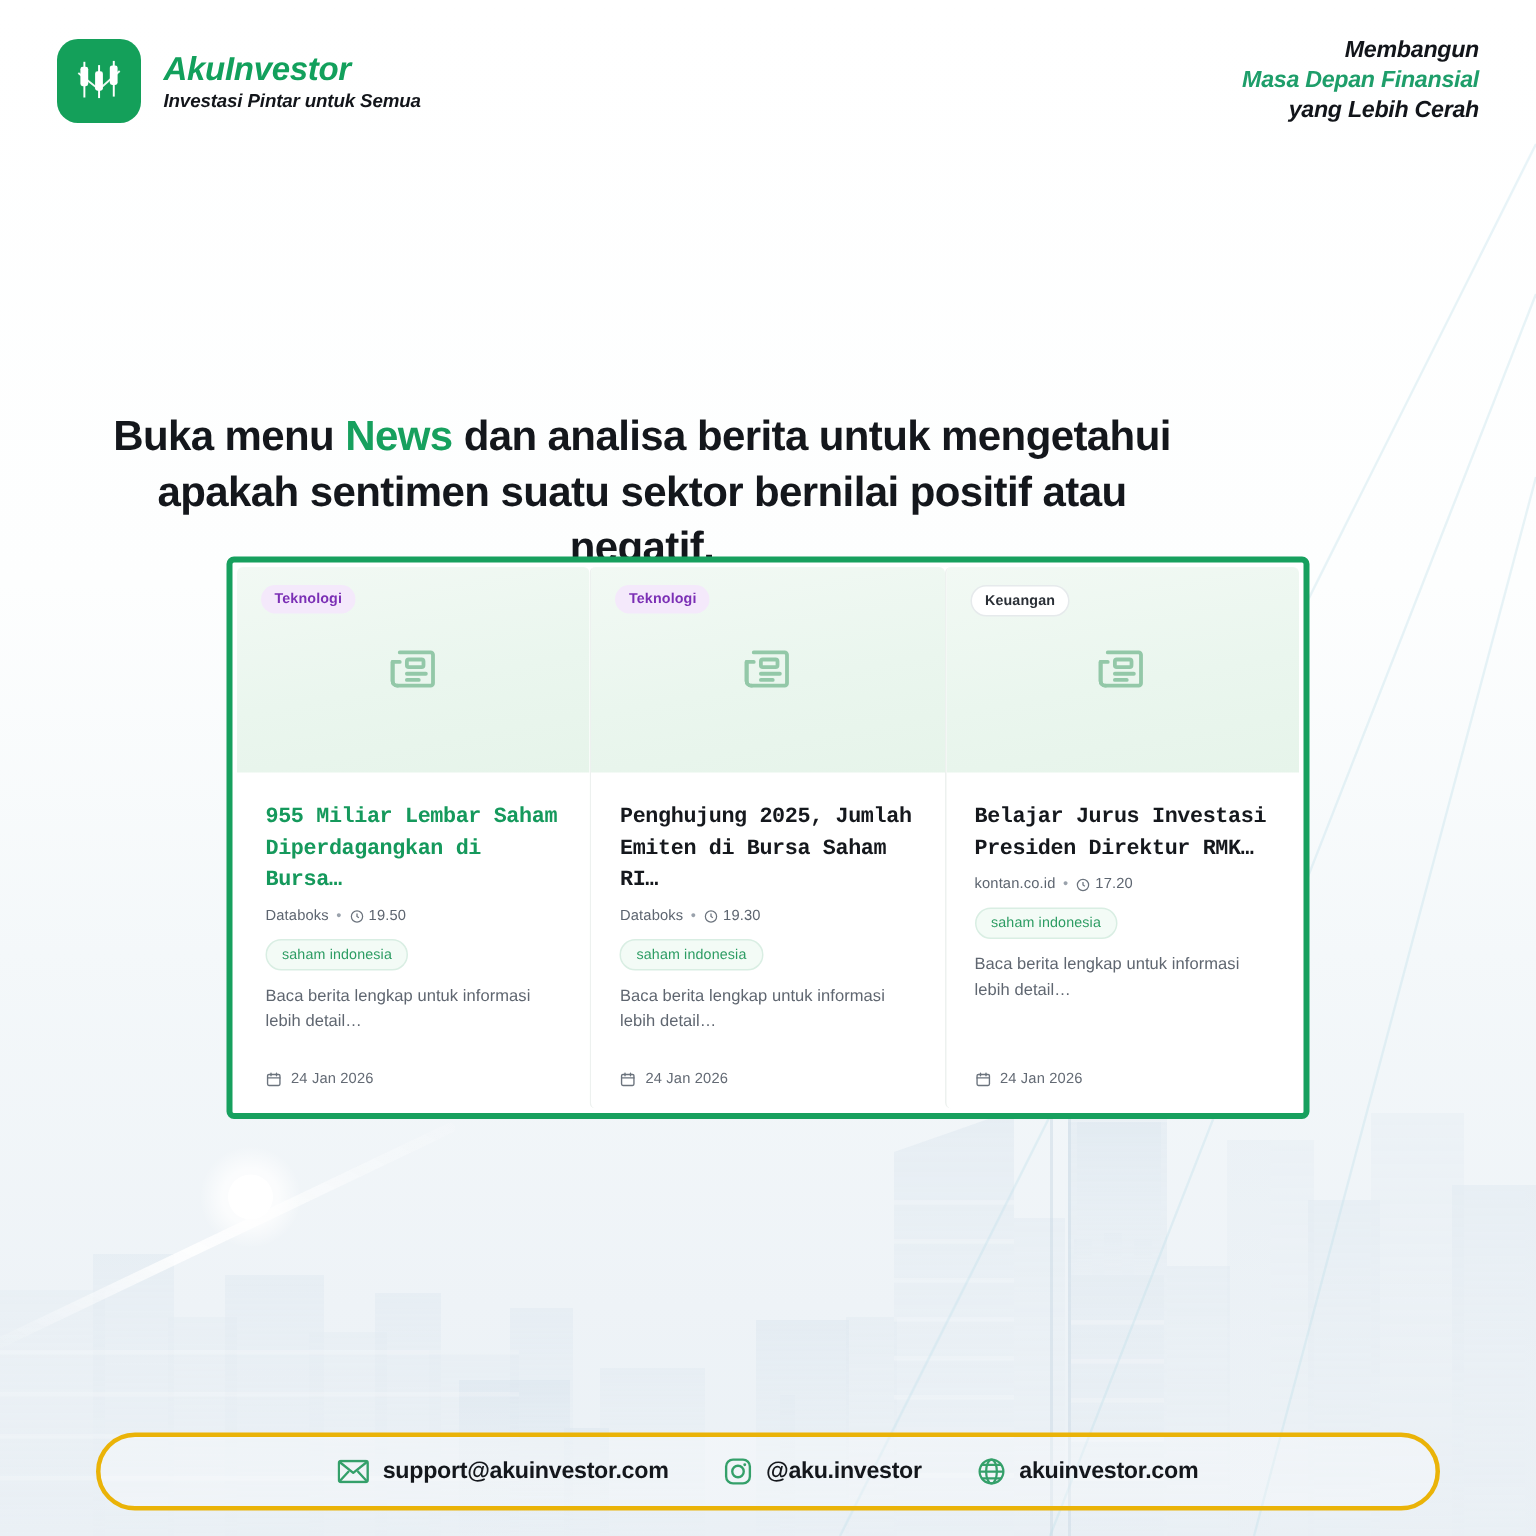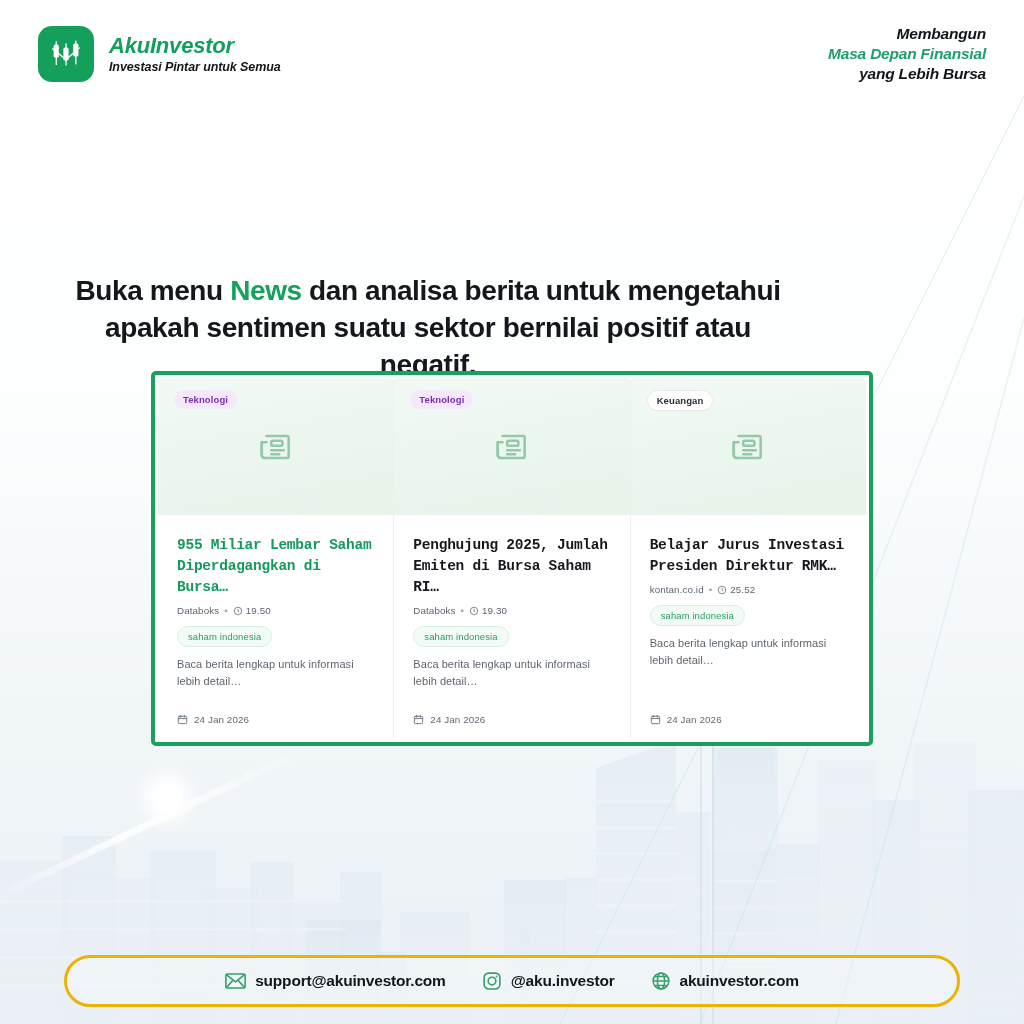--- a/index.html
+++ b/index.html
@@ -288,21 +288,21 @@
     </div>
     <div class="brand-text">
       <div class="brand-name">AkuInvestor</div>
       <div class="brand-tagline">Investasi Pintar untuk Semua</div>
     </div>
   </div>
 
   <div class="corner-tagline">
     <span class="l1">Membangun</span>
     <span class="l2">Masa Depan Finansial</span>
-    <span class="l3">yang Lebih Bursa</span>
+    <span class="l3">yang Lebih Cerah</span>
   </div>
 </div>
 
 <div class="headline">
   <span>Buka menu </span><span class="hl">News</span><span> dan analisa berita untuk mengetahui apakah sentimen suatu sektor bernilai positif atau negatif.</span>
 </div>
 
 <div class="cards-frame">
 
   <div class="news-card">
@@ -394,21 +394,21 @@
     <div class="card-body">
       <div class="card-title">Belajar Jurus Investasi Presiden Direktur RMK…</div>
       <div class="card-meta">
         <span>kontan.co.id</span>
         <span class="dot">•</span>
         <span class="clock">
           <svg width="10" height="10" viewBox="0 0 24 24" fill="none" stroke="#6b737d" stroke-width="2" aria-hidden="true">
             <circle cx="12" cy="12" r="9"></circle>
               <path d="M12 7v5l3 2"></path>
           </svg>
-          <span>25.52</span>
+          <span>17.20</span>
         </span>
       </div>
       <span class="tag-chip">saham indonesia</span>
       <div class="card-excerpt">Baca berita lengkap untuk informasi lebih detail…</div>
       <div class="card-date">
         <svg width="11" height="11" viewBox="0 0 24 24" fill="none" stroke="#6b737d" stroke-width="2" stroke-linecap="round" aria-hidden="true">
           <rect x="3" y="5" width="18" height="16" rx="2"></rect>
             <path d="M3 10h18M8 3v4M16 3v4"></path>
         </svg>
         <span>24 Jan 2026</span>

